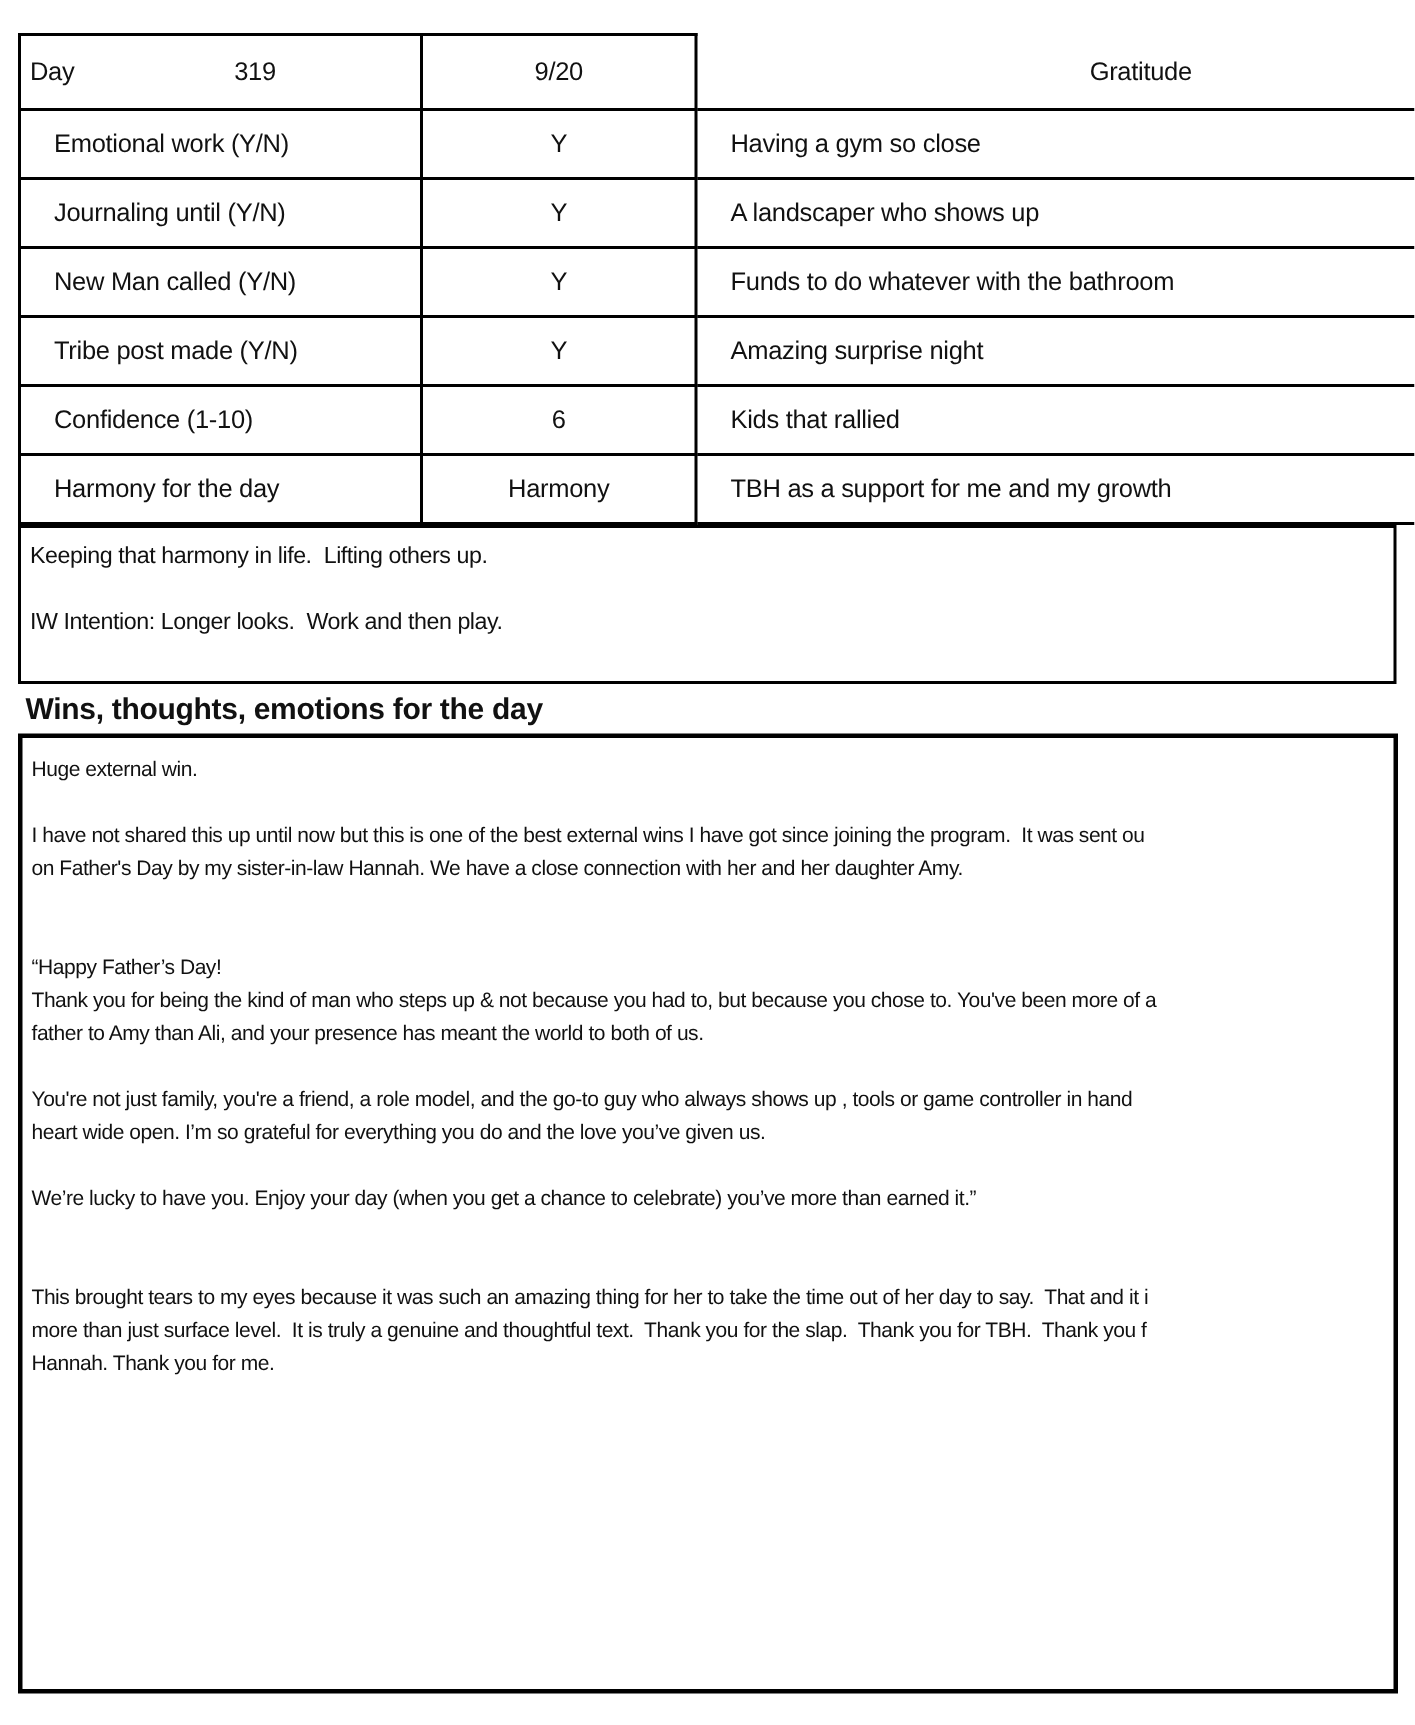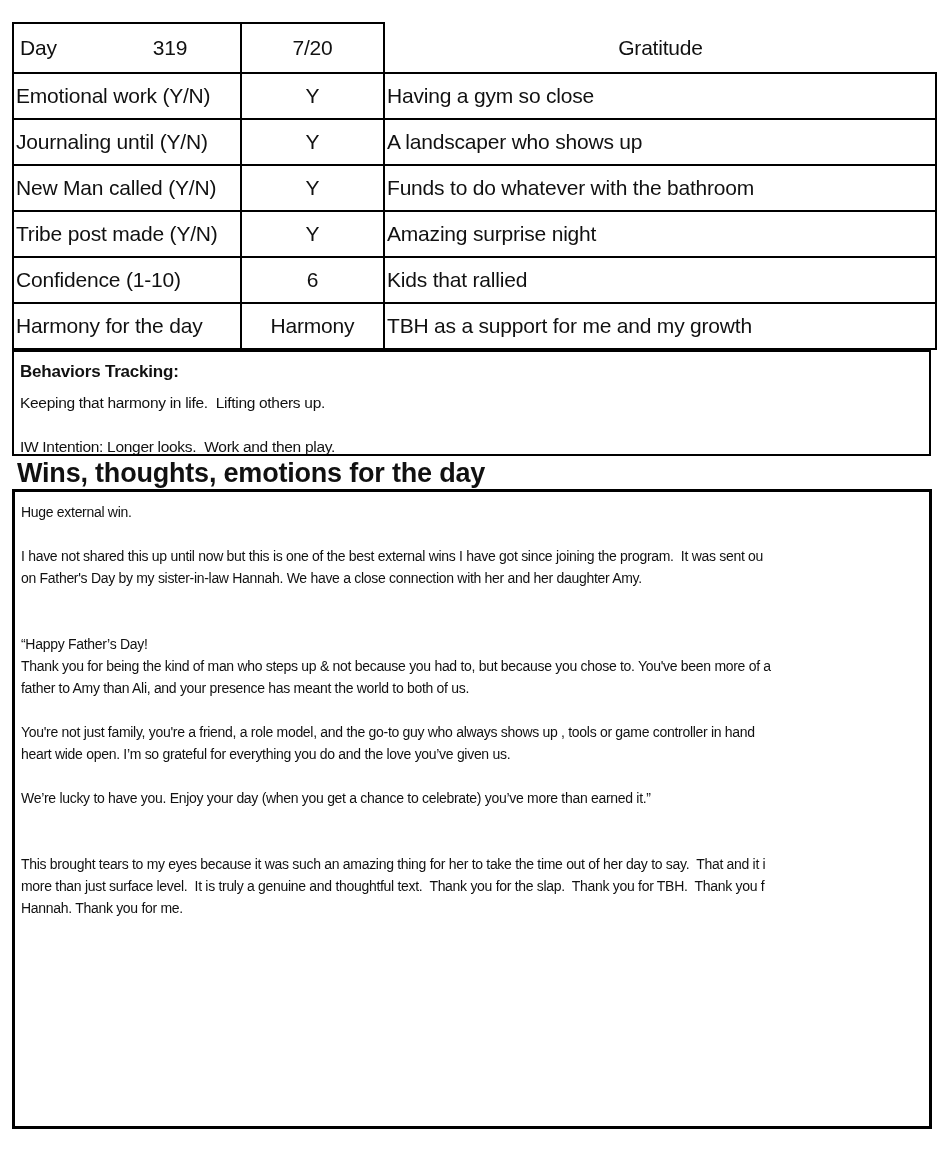--- a/index.html
+++ b/index.html
@@ -21,23 +21,23 @@
   table.tracker {
     position: absolute;
     left: 12px;
     top: 22px;
     border-collapse: collapse;
     table-layout: fixed;
     width: 918px;
   }
   table.tracker td {
     border: 2px solid #000000;
-    padding: 0 2px;
+    padding: 0 22px;
     vertical-align: middle;
-    font-size: 21px;
+    font-size: 17px;
     letter-spacing: -0.2px;
     overflow: hidden;
     white-space: nowrap;
   }
   tr.r-header td { height: 48px; }
   tr.r-data td   { height: 44px; border-radius: 22px; }
   td.c1 { width: 222px; }
   td.c2 { width: 137px; text-align: center; }
   td.c3 { width: 547px; text-align: left; }
   td.grat-header {
@@ -73,21 +73,21 @@
     line-height: 22px;
     letter-spacing: -0.3px;
     white-space: pre;
   }
 
   
   .wins-heading {
     position: absolute;
     left: 17px;
     top: 458px;
-    font-size: 27px;
+    font-size: 20px;
     font-weight: 600;
     line-height: 30px;
     letter-spacing: -0.2px;
   }
 
   
   .wins-box {
     position: absolute;
     left: 12px;
     top: 489px;
@@ -110,21 +110,21 @@
 
 <div class="sheet">
 
   <table class="tracker">
     <tbody>
         <tr class="r-header">
       <td class="c1 day-cell">
         <span class="day-label">Day</span>
         <span class="day-value">319</span>
       </td>
-      <td class="c2">7/20</td>
+      <td class="c2">9/20</td>
       <td class="c3 grat-header">Gratitude</td>
     </tr>
 
     <tr class="r-data">
       <td class="c1">Emotional work  (Y/N)</td>
       <td class="c2">Y</td>
       <td class="c3">Having a gym so close</td>
     </tr>
     <tr class="r-data">
       <td class="c1">Journaling until (Y/N)</td>
@@ -148,21 +148,20 @@
     </tr>
     <tr class="r-data">
       <td class="c1">Harmony for the day</td>
       <td class="c2">Harmony</td>
       <td class="c3">TBH as a support for me and my growth</td>
     </tr>
   </tbody>
     </table>
 
   <div class="behaviors">
-    <div class="b-head">Behaviors Tracking:</div>
     <div class="b-body">Keeping that harmony in life.  Lifting others up.
 
 IW Intention: Longer looks.  Work and then play.</div>
   </div>
 
   <div class="wins-heading">Wins, thoughts, emotions for the day</div>
 
   <div class="wins-box">
     <div class="w-body">Huge external win.
 

